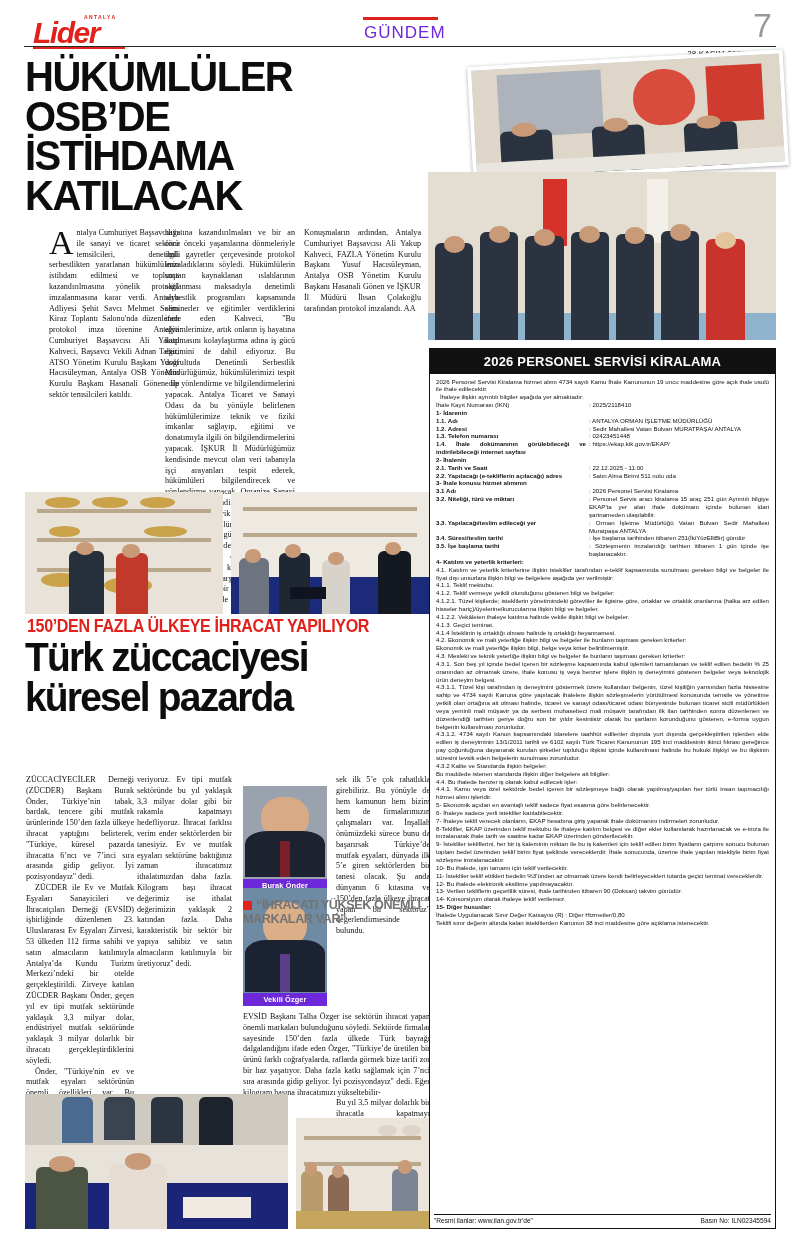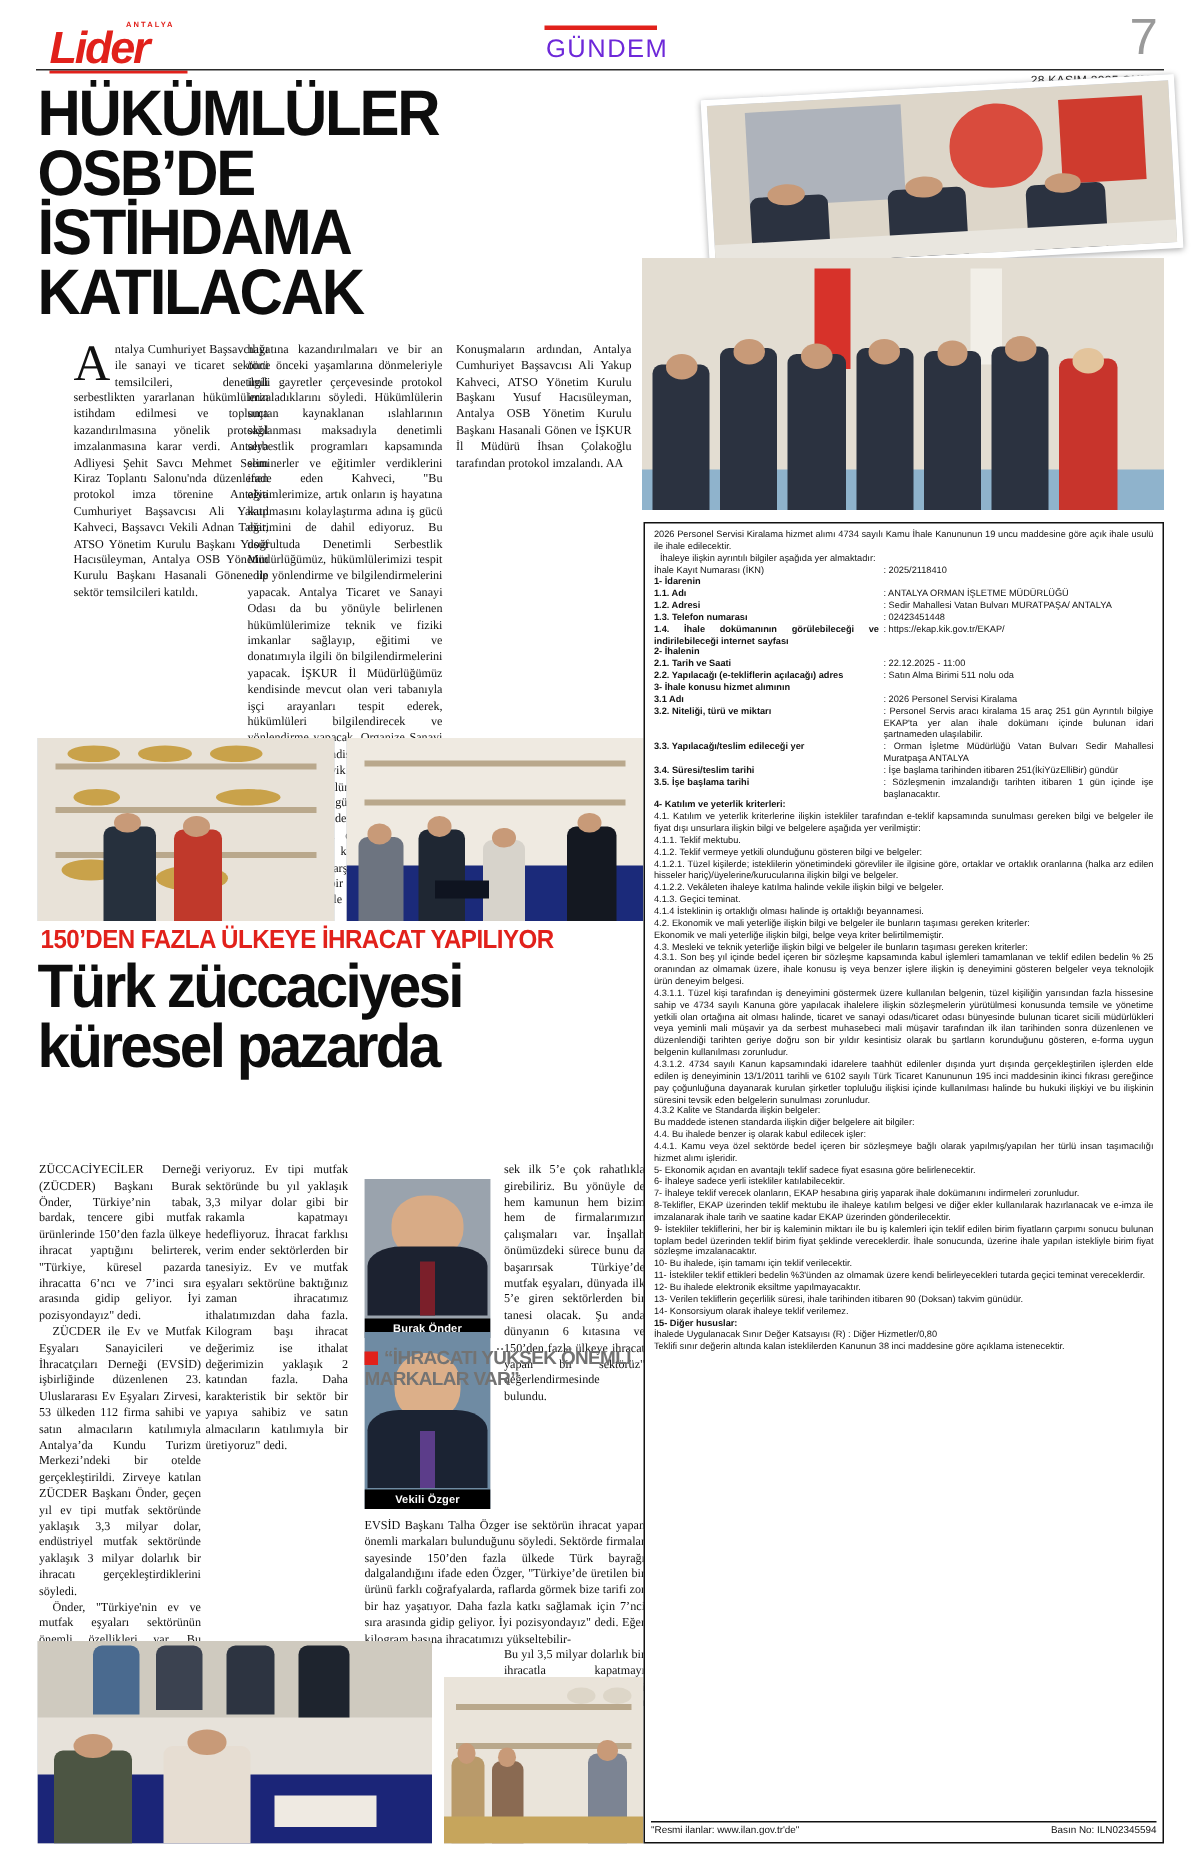--- a/index.html
+++ b/index.html
@@ -40,21 +40,21 @@
   .ph-sign{left:470px;top:58px;width:308px;height:108px;transform:rotate(-3.2deg);
         border:4px solid #fff;box-shadow:0 1px 4px rgba(0,0,0,.35);}
   .ph-group{left:428px;top:172px;width:348px;height:168px;}
   .ph-fair1{left:25px;top:492px;width:198px;height:122px;}
   .ph-fair2{left:231px;top:492px;width:198px;height:122px;}
   .ph-fair3{left:25px;top:1094px;width:263px;height:135px;}
   .ph-fair4{left:296px;top:1118px;width:133px;height:111px;}
   .ph-portrait1{left:243px;top:786px;width:84px;height:106px;}
   .ph-portrait2{left:243px;top:888px;width:84px;height:118px;}
 
-  .cap{position:absolute;left:0;bottom:0;width:100%;background:#000000;color:#fff;
+  .cap{position:absolute;left:0;bottom:0;width:100%;background:#6d28d9;color:#fff;
        font-family:"Liberation Sans",sans-serif;font-size:7.4px;font-weight:bold;
        text-align:center;padding:2.2px 0;box-sizing:border-box;letter-spacing:.1px;}
 
   
   .col{position:absolute;font-family:"Liberation Serif",serif;font-size:8.1px;
        line-height:1.335;text-align:justify;color:#111;hyphens:auto;}
   .col p{margin:0 0 0 0;text-indent:9px;}
   .col p:first-child{text-indent:0;}
   .dropcap::first-letter{float:left;font-size:34px;line-height:.78;padding:2px 3px 0 0;
        font-family:"Liberation Serif",serif;font-weight:normal;}
@@ -168,21 +168,21 @@
     <div class="head" style="left:82.5%;bottom:54%;width:6%;height:10%;background:#e3c49c;"></div>
   </div>
 
   <div class="col c1 dropcap">
     <p>Antalya Cumhuriyet Başsavcılığı ile sanayi ve ticaret sektörü temsilcileri, denetimli serbestlikten yararlanan hükümlülerin istihdam edilmesi ve topluma kazandırılmasına yönelik protokol imzalanmasına karar verdi. Antalya Adliyesi Şehit Savcı Mehmet Selim Kiraz Toplantı Salonu'nda düzenlenen protokol imza törenine Antalya Cumhuriyet Başsavcısı Ali Yakup Kahveci, Başsavcı Vekili Adnan Tabar, ATSO Yönetim Kurulu Başkanı Yusuf Hacısüleyman, Antalya OSB Yönetim Kurulu Başkanı Hasanali Gönen ile sektör temsilcileri katıldı.</p>
   </div>
   <div class="col c2">
     <p>hayatına kazandırılmaları ve bir an önce önceki yaşamlarına dönmeleriyle ilgili gayretler çerçevesinde protokol imzaladıklarını söyledi. Hükümlülerin suçtan kaynaklanan ıslahlarının sağlanması maksadıyla denetimli serbestlik programları kapsamında seminerler ve eğitimler verdiklerini ifade eden Kahveci, "Bu eğitimlerimize, artık onların iş hayatına katılmasını kolaylaştırma adına iş gücü eğitimini de dahil ediyoruz. Bu doğrultuda Denetimli Serbestlik Müdürlüğümüz, hükümlülerimizi tespit edip yönlendirme ve bilgilendirmelerini yapacak. Antalya Ticaret ve Sanayi Odası da bu yönüyle belirlenen hükümlülerimize teknik ve fiziki imkanlar sağlayıp, eğitimi ve donatımıyla ilgili ön bilgilendirmelerini yapacak. İŞKUR İl Müdürlüğümüz kendisinde mevcut olan veri tabanıyla işçi arayanları tespit ederek, hükümlüleri bilgilendirecek ve yönlendirme yapacak. Organize Sanayi Bölgemiz de kendisinde olan iş gücü arayışına da teşvik ve yönlendirecek. Birçok hükümlünün istihdamına, ekonominin de iş gücü arayışına ihtiyaç bularak hem denetimli serbestlik hükümlülerimizin olağan hayatlarına geri dönmelerini kolaylaştıracak hem de bu talepleri karşılamak isteyenlerin ve iş verenin bir araya getiren bir işleyişe protokole imza amaçlıyor" dedi.</p>
   </div>
   <div class="col c3">
-    <p>Konuşmaların ardından, Antalya Cumhuriyet Başsavcısı Ali Yakup Kahveci, ATSO Yönetim Kurulu Başkanı Yusuf Hacısüleyman, Antalya OSB Yönetim Kurulu Başkanı Hasanali Gönen ve İŞKUR İl Müdürü İhsan Çolakoğlu tarafından protokol imzalandı. AA</p>
+    <p>Konuşmaların ardından, Antalya Cumhuriyet Başsavcısı Ali Yakup Kahveci, FAZLA Yönetim Kurulu Başkanı Yusuf Hacısüleyman, Antalya OSB Yönetim Kurulu Başkanı Hasanali Gönen ve İŞKUR İl Müdürü İhsan Çolakoğlu tarafından protokol imzalandı. AA</p>
   </div>
 
   <div class="photo ph-fair1">
     <div class="wall"></div>
     <div class="shelf" style="top:14%"></div>
     <div class="shelf" style="top:38%"></div>
     <div class="shelf" style="top:62%"></div>
     <div class="plate" style="left:10%;top:4%;width:18%;height:9%"></div>
     <div class="plate" style="left:34%;top:4%;width:18%;height:9%"></div>
     <div class="plate" style="left:58%;top:4%;width:18%;height:9%"></div>
@@ -281,20 +281,21 @@
     <div class="fig" style="left:4%;width:16%;height:52%;background:#b99a6a;"></div>
     <div class="head" style="left:7%;bottom:48%;width:9%;height:12%"></div>
     <div class="fig" style="left:24%;width:16%;height:50%;background:#8a6a52;"></div>
     <div class="head" style="left:27%;bottom:46%;width:9%;height:12%"></div>
     <div class="fig" style="left:72%;width:20%;height:54%;background:#7c8493;"></div>
     <div class="head" style="left:77%;bottom:50%;width:10%;height:12%"></div>
     <div style="position:absolute;left:0;bottom:0;width:100%;height:16%;background:#c6a55c;"></div>
   </div>
 
   <div class="tender">
+    <div class="tender-title">2026 PERSONEL SERVİSİ KİRALAMA</div>
     <div class="tender-body">
       <p>2026 Personel Servisi Kiralama hizmet alımı 4734 sayılı Kamu İhale Kanununun 19 uncu maddesine göre açık ihale usulü ile ihale edilecektir.</p>
       <p class="indent">İhaleye ilişkin ayrıntılı bilgiler aşağıda yer almaktadır:</p>
       <div class="trow">
         <div class="k">İhale Kayıt Numarası (İKN)</div>
         <div class="v">: 2025/2118410</div>
       </div>
       <p><b>1- İdarenin</b></p>
 
       <div class="trow">

